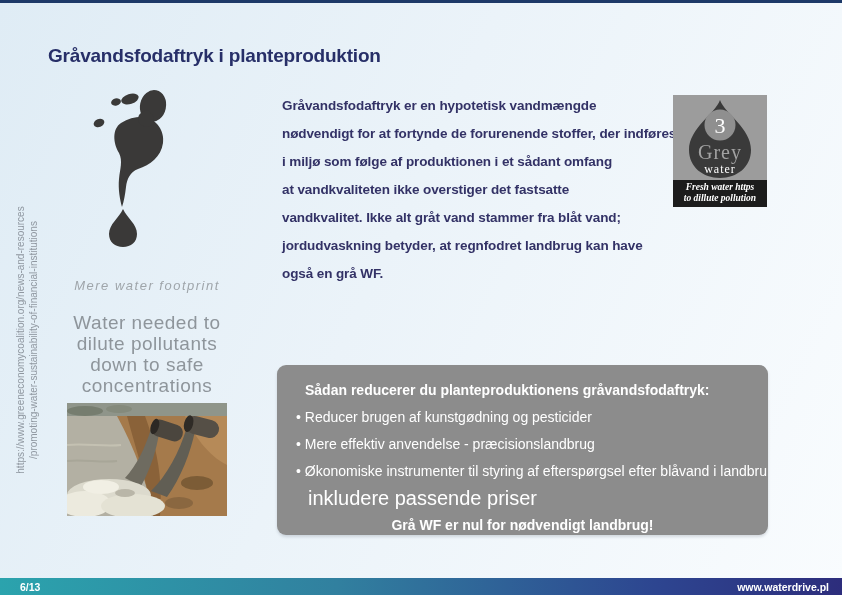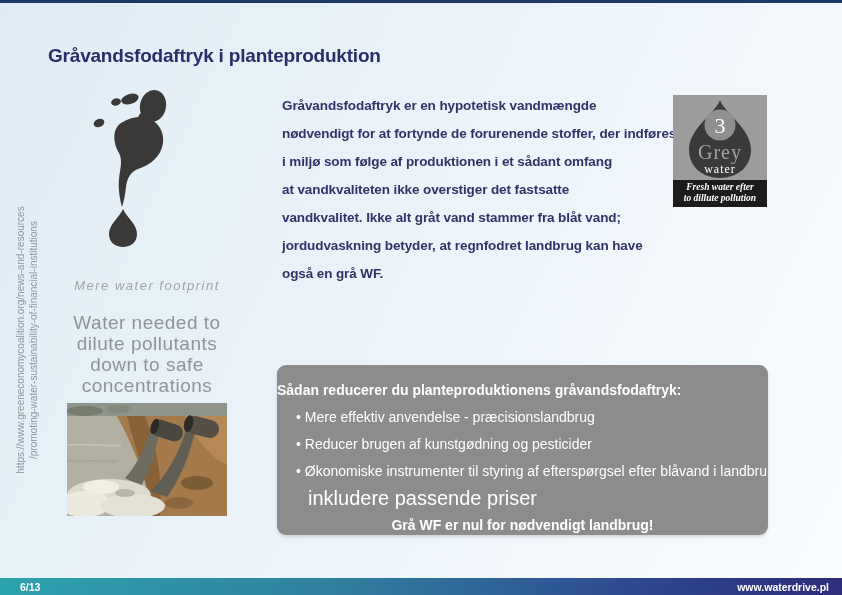--- a/index.html
+++ b/index.html
@@ -38,21 +38,21 @@
     background:#1c1c1c;color:#ffffff;text-align:center;
     font-family:"Liberation Serif",serif;font-style:italic;font-weight:bold;
     font-size:9.5px;line-height:11px;padding:2px 0 3px;white-space:pre-line;
   }
   .reduction-box{
     position:absolute;left:277px;top:365px;width:491px;height:170px;
     background:#8c8c8c;border-radius:9px;color:#ffffff;overflow:hidden;
     box-sizing:border-box;padding-top:12px;
     box-shadow:0 2px 3px rgba(60,70,90,0.18);
   }
-  .rb-heading{font-weight:bold;font-size:14px;line-height:27px;white-space:nowrap;}
+  .rb-heading{margin-left:28px;font-weight:bold;font-size:14px;line-height:27px;white-space:nowrap;}
   .rb-bullet{margin-left:19px;font-size:14px;line-height:27px;white-space:nowrap;overflow:hidden;}
   .rb-cont{margin-left:31px;font-size:20px;line-height:27px;white-space:nowrap;}
   .rb-footnote{text-align:center;font-weight:bold;font-size:14px;line-height:27px;}
   .footer{
     position:absolute;left:0;bottom:0;width:100%;height:17px;box-sizing:border-box;
     background:linear-gradient(90deg,#2ba3ad 0%,#31809f 40%,#2d4590 78%,#2d2d7c 100%);
     color:#ffffff;font-size:10.5px;font-weight:bold;
     display:flex;justify-content:space-between;align-items:center;padding:0 13px 0 20px;gap:44px;
   }
   .footer .site{font-weight:bold;}
@@ -129,28 +129,28 @@
   <div class="badge">
     <div class="badge-square">
       <svg viewBox="0 0 94 85" width="94" height="85">
         <path d="M47,5 C52,19 78,33 78,55 C78,72 64,83 47,83 C30,83 16,72 16,55 C16,33 42,19 47,5 Z" fill="#3a3a3a"></path>
         <circle cx="47" cy="30" r="15.5" fill="#8f8f8f"></circle>
         <text x="47" y="38" text-anchor="middle" font-family="Liberation Serif, serif" font-size="22" fill="#fdfdfd">3</text>
         <text x="47" y="64" text-anchor="middle" font-family="Liberation Serif, serif" font-size="20" letter-spacing="1" fill="#a2a2a2">Grey</text>
         <text x="47" y="78" text-anchor="middle" font-family="Liberation Serif, serif" font-size="12" letter-spacing="1" fill="#ffffff">water</text>
       </svg>
     </div>
-    <div class="badge-caption">Fresh water efter
+    <div class="badge-caption">Fresh water https
 to dillute pollution</div>
   </div>
 
   <div class="reduction-box">
     <div class="rb-heading">Sådan reducerer du planteproduktionens gråvandsfodaftryk:</div>
+    <div class="rb-bullet">• Reducer brugen af kunstgødning og pesticider</div>
     <div class="rb-bullet">• Mere effektiv anvendelse - præcisionslandbrug</div>
-    <div class="rb-bullet">• Reducer brugen af kunstgødning og pesticider</div>
     <div class="rb-bullet">• Økonomiske instrumenter til styring af efterspørgsel efter blåvand i landbru</div>
     <div class="rb-cont">inkludere passende priser</div>
     <div class="rb-footnote">Grå WF er nul for nødvendigt landbrug!</div>
   </div>
 
   <div class="footer">
     <span class="page">6/13</span>
     <span class="site">www.waterdrive.pl</span>
   </div>
 

